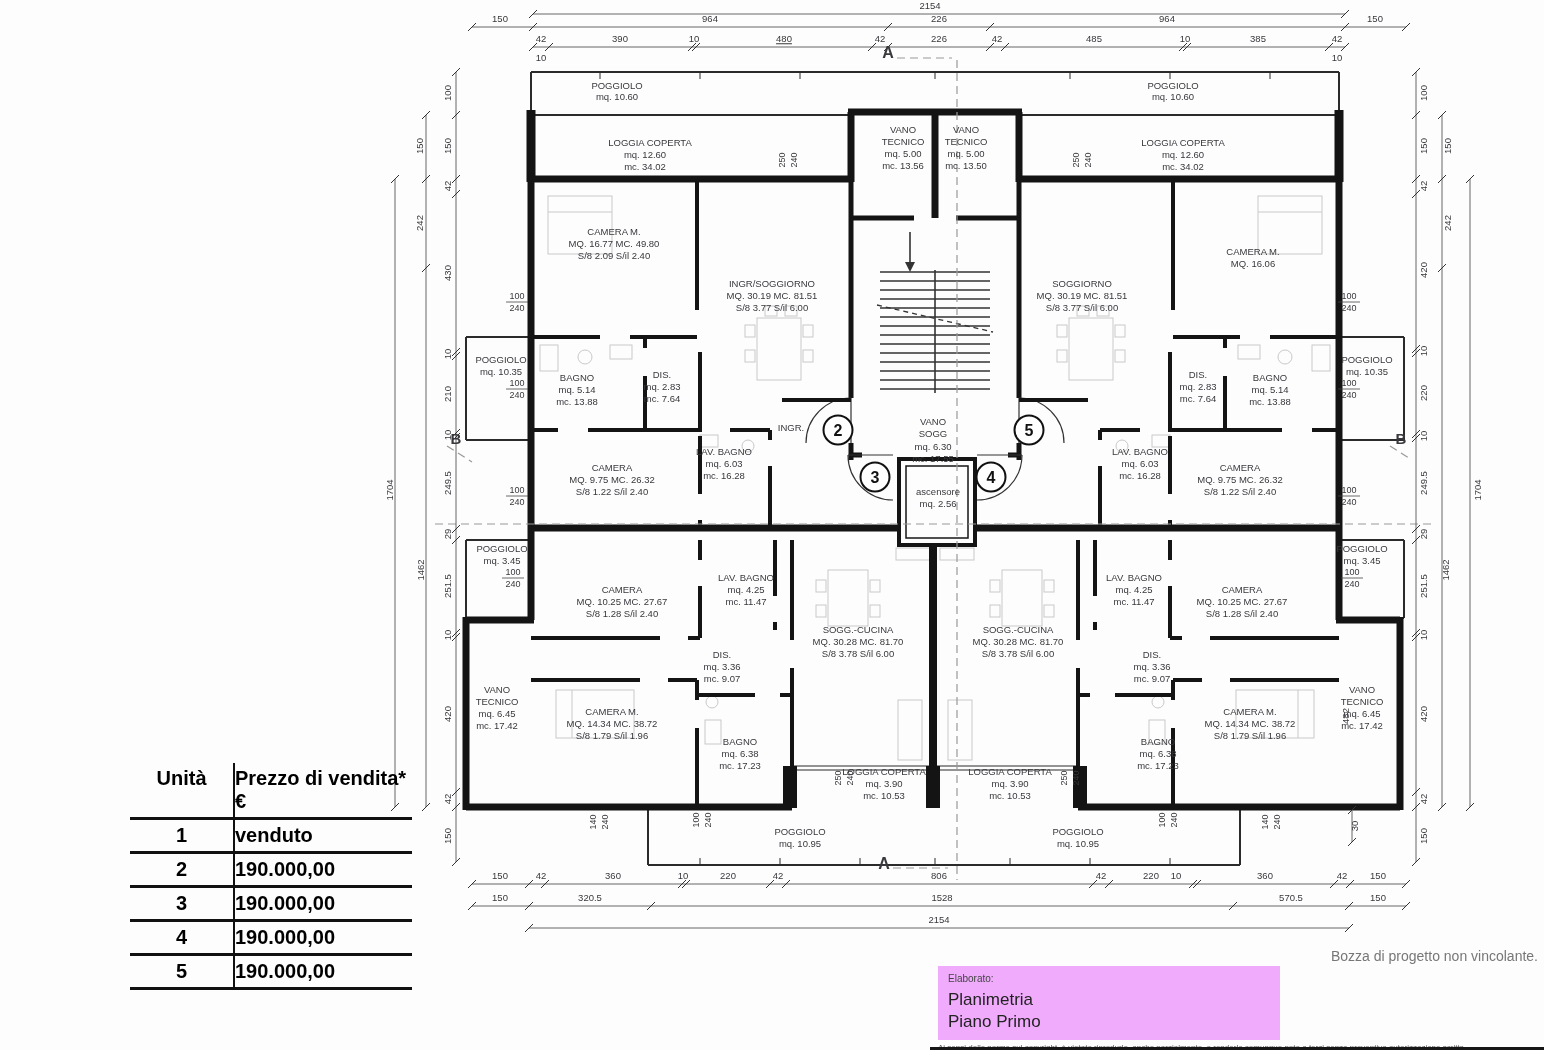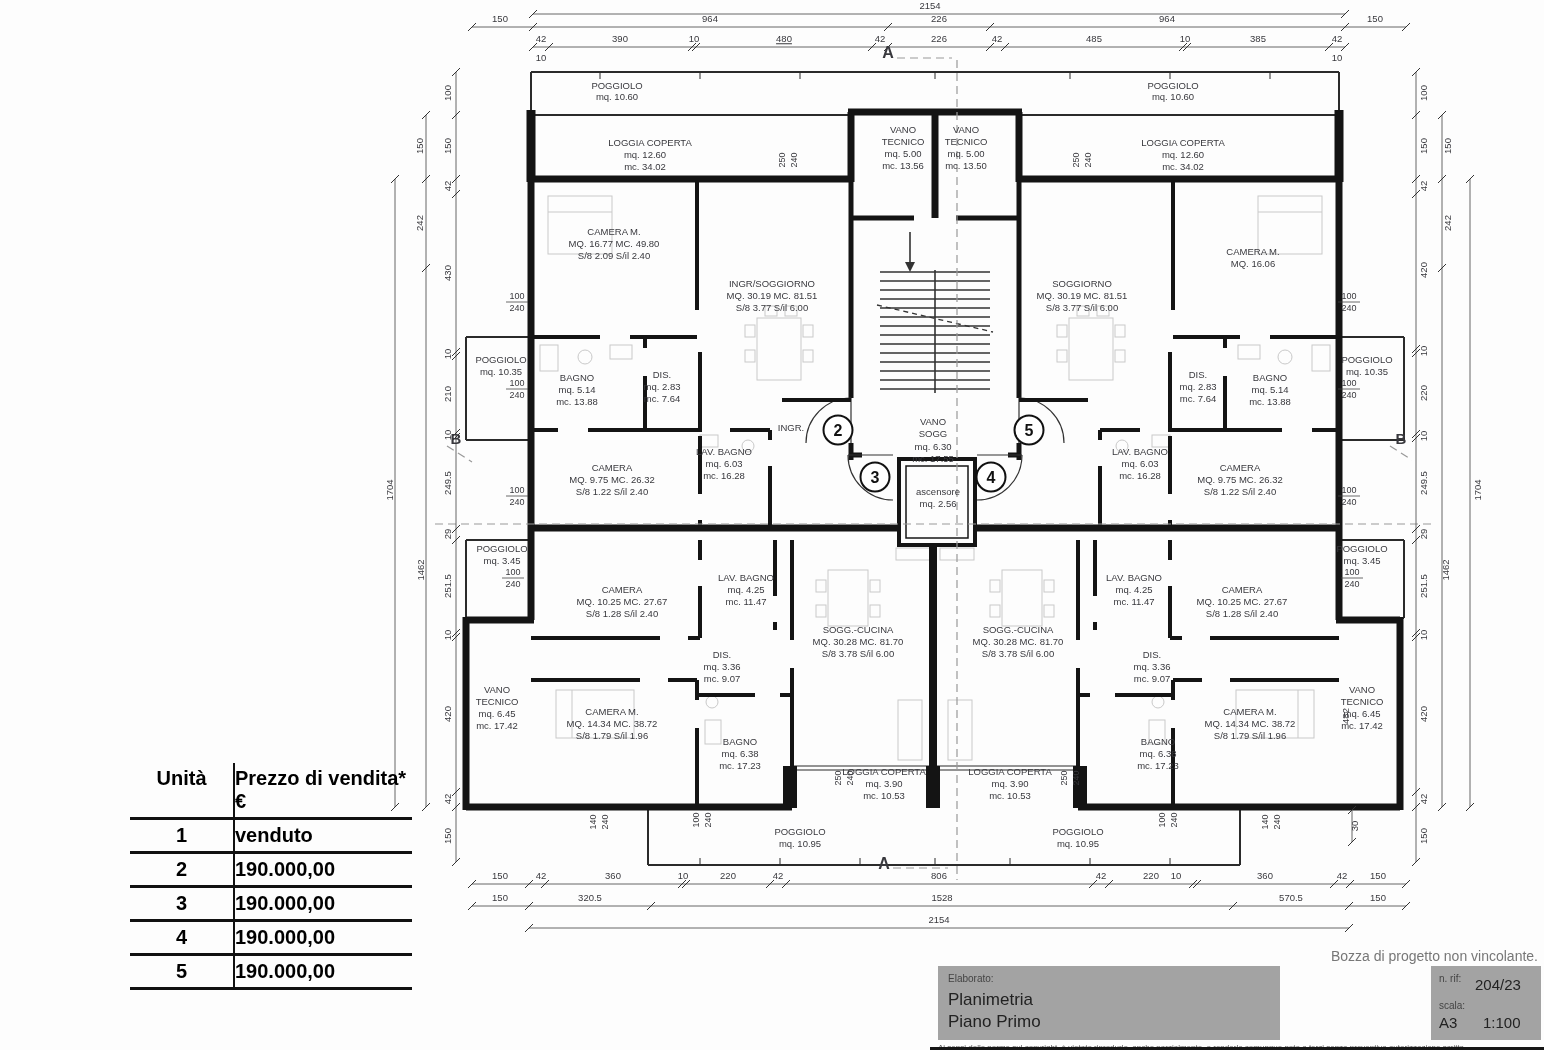--- a/index.html
+++ b/index.html
@@ -15,21 +15,21 @@
   #price-table{position:absolute;left:130px;top:763px;width:282px;color:#000;}
   .tr{display:flex;border-bottom:3px solid #111;font-weight:bold;}
   .tr .c1{width:103px;text-align:center;border-right:2.5px solid #111;padding:4px 0;}
   .tr .c2{flex:1;text-align:left;padding:4px 0;}
   .tr.head{font-size:20px;}
   .tr.row{font-size:20px;}
   
   #contact{position:absolute;left:100px;top:958px;width:890px;text-align:center;
            font-weight:bold;font-size:27px;color:#000;line-height:1.33;}
   
-  .tb-box{position:absolute;background:#a3a3a3;color:#333;}
+  .tb-box{position:absolute;background:#f0abfc;color:#333;}
   #tb1{left:938px;top:966px;width:342px;height:74px;}
   #tb2{left:1285px;top:966px;width:141px;height:74px;}
   #tb3{left:1431px;top:966px;width:110px;height:74px;}
   .tb-small{position:absolute;font-size:10px;color:#444;}
   .tb-big{position:absolute;font-size:17px;color:#222;}
   #draft-note{position:absolute;right:6px;top:948px;font-size:14px;color:#777;}
   #copyright-note{position:absolute;left:938px;top:1043px;font-size:8px;color:#555;white-space:nowrap;}
   #bottom-bar{position:absolute;left:930px;top:1047px;width:614px;height:3px;background:#161616;}
 </style>
 </head>
@@ -456,23 +456,16 @@
         </div>
       </div>
   </div>
 
 
   <div id="tb1" class="tb-box">
     <div class="tb-small" style="left:10px;top:7px">Elaborato:</div>
     <div class="tb-big" style="left:10px;top:24px">Planimetria</div>
     <div class="tb-big" style="left:10px;top:46px">Piano Primo</div>
   </div>
-  <div id="tb3" class="tb-box">
-    <div class="tb-small" style="left:8px;top:7px">n. rif:</div>
-    <div class="tb-big" style="left:44px;top:10px;font-size:15px">204/23</div>
-    <div class="tb-small" style="left:8px;top:34px">scala:</div>
-    <div class="tb-big" style="left:8px;top:48px;font-size:15px">A3</div>
-    <div class="tb-big" style="left:52px;top:48px;font-size:15px">1:100</div>
-  </div>
   <div id="draft-note">Bozza di progetto non vincolante.</div>
   <div id="copyright-note">Ai sensi delle norme sul copyright, è vietato riprodurlo, anche parzialmente, o renderlo comunque noto a terzi senza preventiva autorizzazione scritta.</div>
   <div id="bottom-bar"></div>
 </div>
 
 </body></html>

